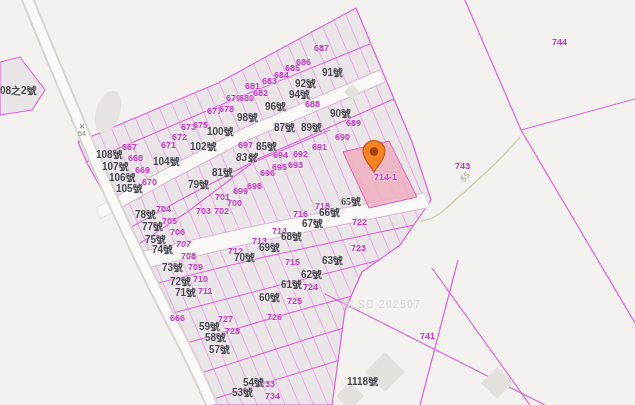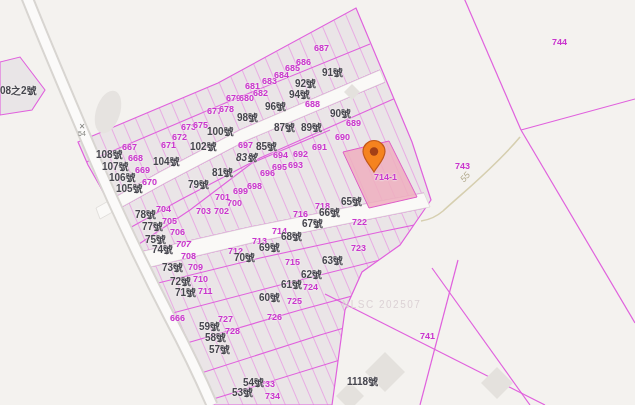--- a/index.html
+++ b/index.html
@@ -177,21 +177,21 @@
       <span class="lbl house" style="left: 145px; top: 233px;">75號</span>
       <span class="lbl house" style="left: 152px; top: 243px;">74號</span>
       <span class="lbl house" style="left: 162px; top: 261px;">73號</span>
       <span class="lbl house" style="left: 170px; top: 275px;">72號</span>
       <span class="lbl house" style="left: 175px; top: 286px;">71號</span>
       <span class="lbl house" style="left: 234px; top: 251px;">70號</span>
       <span class="lbl house" style="left: 259px; top: 241px;">69號</span>
       <span class="lbl house" style="left: 281px; top: 230px;">68號</span>
       <span class="lbl house" style="left: 302px; top: 217px;">67號</span>
       <span class="lbl house" style="left: 319px; top: 206px;">66號</span>
-      <span class="lbl house" style="left: 341px; top: 195px;">65號</span>
+      <span class="lbl house" style="left: 341px; top: 195px; font-family: Liberation Serif, serif;">65號</span>
       <span class="lbl house" style="left: 322px; top: 254px;">63號</span>
       <span class="lbl house" style="left: 301px; top: 268px;">62號</span>
       <span class="lbl house" style="left: 281px; top: 278px;">61號</span>
       <span class="lbl house" style="left: 259px; top: 291px;">60號</span>
       <span class="lbl house" style="left: 199px; top: 320px;">59號</span>
       <span class="lbl house" style="left: 205px; top: 331px;">58號</span>
       <span class="lbl house" style="left: 209px; top: 343px;">57號</span>
       <span class="lbl house" style="left: 227px; top: 376px; margin-left: 16px;">54號</span>
       <span class="lbl house" style="left: 232px; top: 386px;">53號</span>
       <span class="lbl house" style="left: 347px; top: 375px;">1118號</span>

